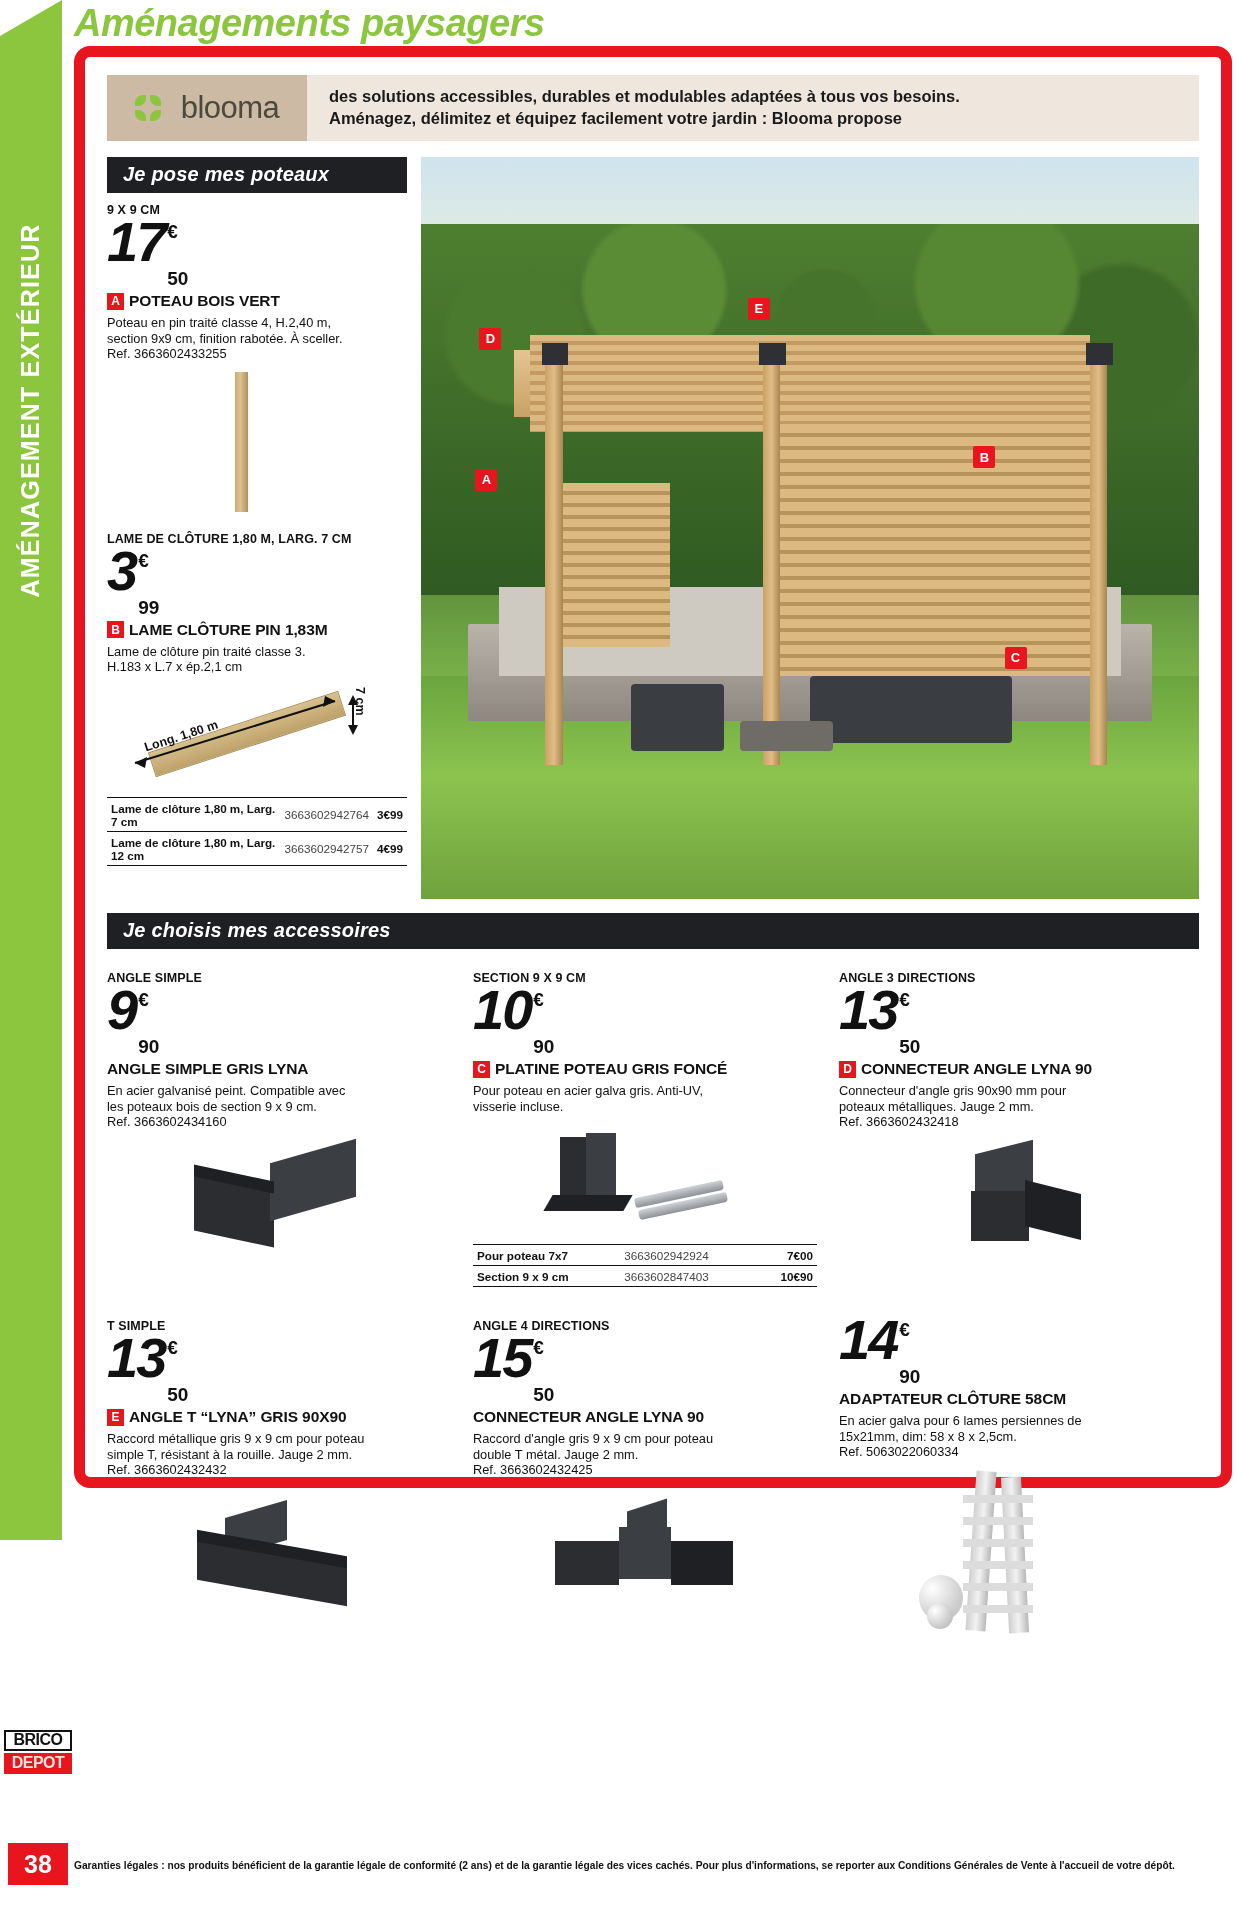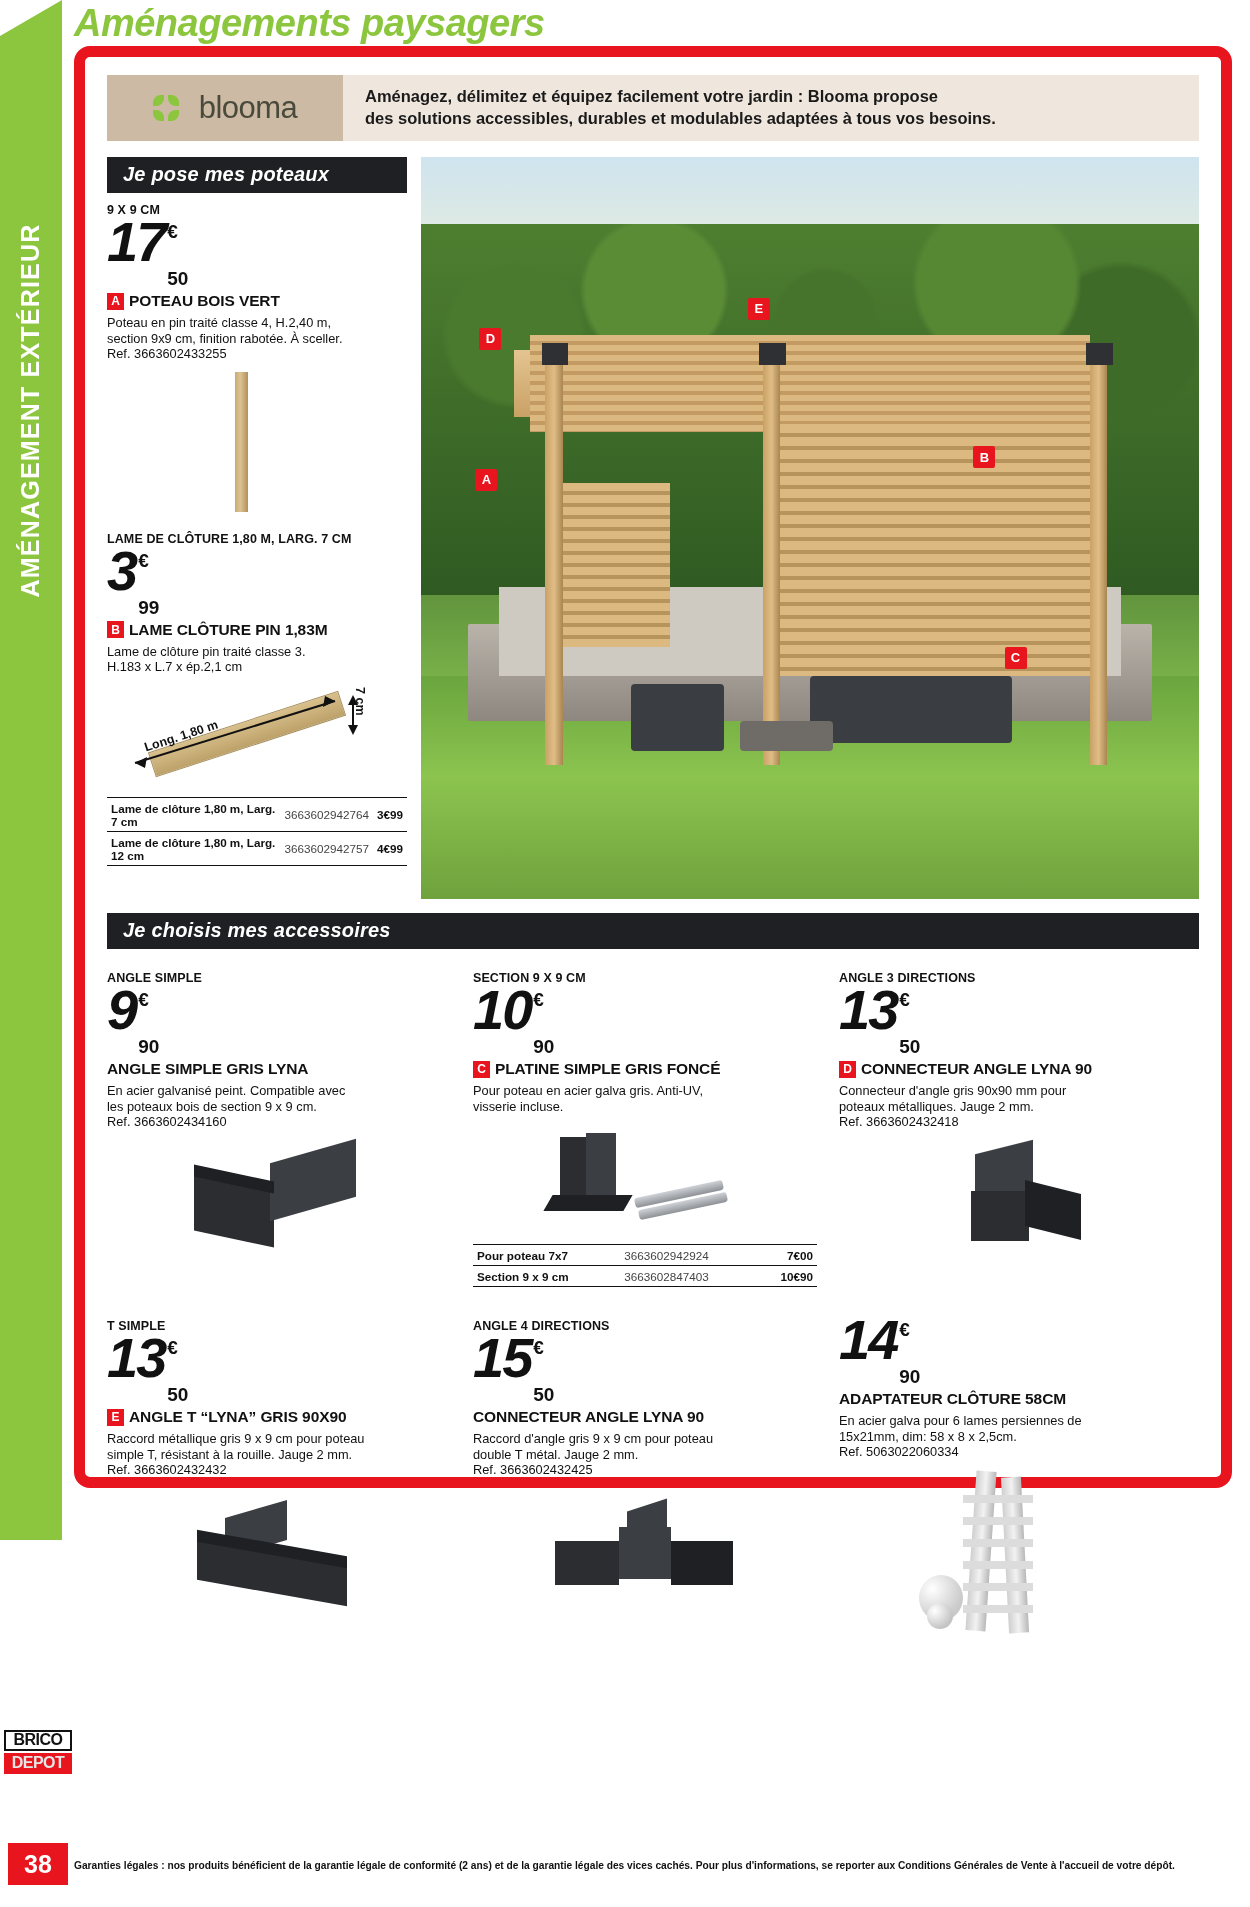--- a/index.html
+++ b/index.html
@@ -38,21 +38,21 @@
   .red-frame {
     position: absolute; left: 74px; top: 46px;
     width: 1158px; height: 1442px;
     border: 11px solid #e8141e; border-radius: 16px;
     background: #ffffff;
   }
   .inner { position: absolute; left: 22px; top: 18px; width: 1092px; height: 1400px; }
   
   .brand-bar { display: flex; height: 66px; width: 100%; background: #efe7dd; }
   .brand-logo-box {
-    width: 236px; background: #cdbaa4; display: flex;
+    width: 200px; background: #cdbaa4; display: flex;
     align-items: center; justify-content: center; gap: 20px;
   }
   .brand-mark { width: 26px; height: 26px; position: relative; }
   .brand-mark i {
     position: absolute; width: 11px; height: 11px; background: #8cc63e;
     border-radius: 70% 0 70% 0;
   }
   .brand-mark i:nth-child(1){ left:0; top:0; }
   .brand-mark i:nth-child(2){ right:0; top:0; transform: scaleX(-1); }
   .brand-mark i:nth-child(3){ left:0; bottom:0; transform: scaleY(-1); }
@@ -178,22 +178,22 @@
       <span class="brand-mark">
             <i></i>
             <i></i>
             <i></i>
             <i></i>
           </span>
       <span class="brand-name">blooma</span>
     </div>
     <div class="brand-text">
       <div>
+        <div>des solutions accessibles, durables et modulables adaptées à tous vos besoins.</div>
         <div>Aménagez, délimitez et équipez facilement votre jardin : Blooma propose</div>
-        <div>des solutions accessibles, durables et modulables adaptées à tous vos besoins.</div>
       </div>
     </div>
   </div>
 
   <div class="top-wrap">
 
     <div class="col-left">
 
       <div class="sec-head">Je pose mes poteaux</div>
       <div class="kicker">9 X 9 CM</div>
@@ -332,21 +332,21 @@
       <div class="kicker">SECTION 9 X 9 CM</div>
       <div class="price">
         <span class="big">10</span>
         <span class="cents">
           <span class="cur">€</span>
           <span class="dec">90</span>
         </span>
       </div>
       <div class="prodname">
         <span class="tag">C</span>
-        <span>PLATINE SIMPLE GRIS FONCÉ</span>
+        <span>PLATINE POTEAU GRIS FONCÉ</span>
       </div>
       <div class="desc">
         <div>Pour poteau en acier galva gris. Anti-UV,</div>
         <div>visserie incluse.</div>
       </div>
       <div class="acc-img">
         <div style="position:relative;width:230px;height:110px;">
           <div class="blk" style="position:absolute;left:30px;top:10px;width:26px;height:62px;"></div>
           <div class="blk2" style="position:absolute;left:56px;top:6px;width:30px;height:66px;"></div>
           <div class="blk3" style="position:absolute;left:18px;top:68px;width:80px;height:16px;transform:skewX(-30deg);"></div>

